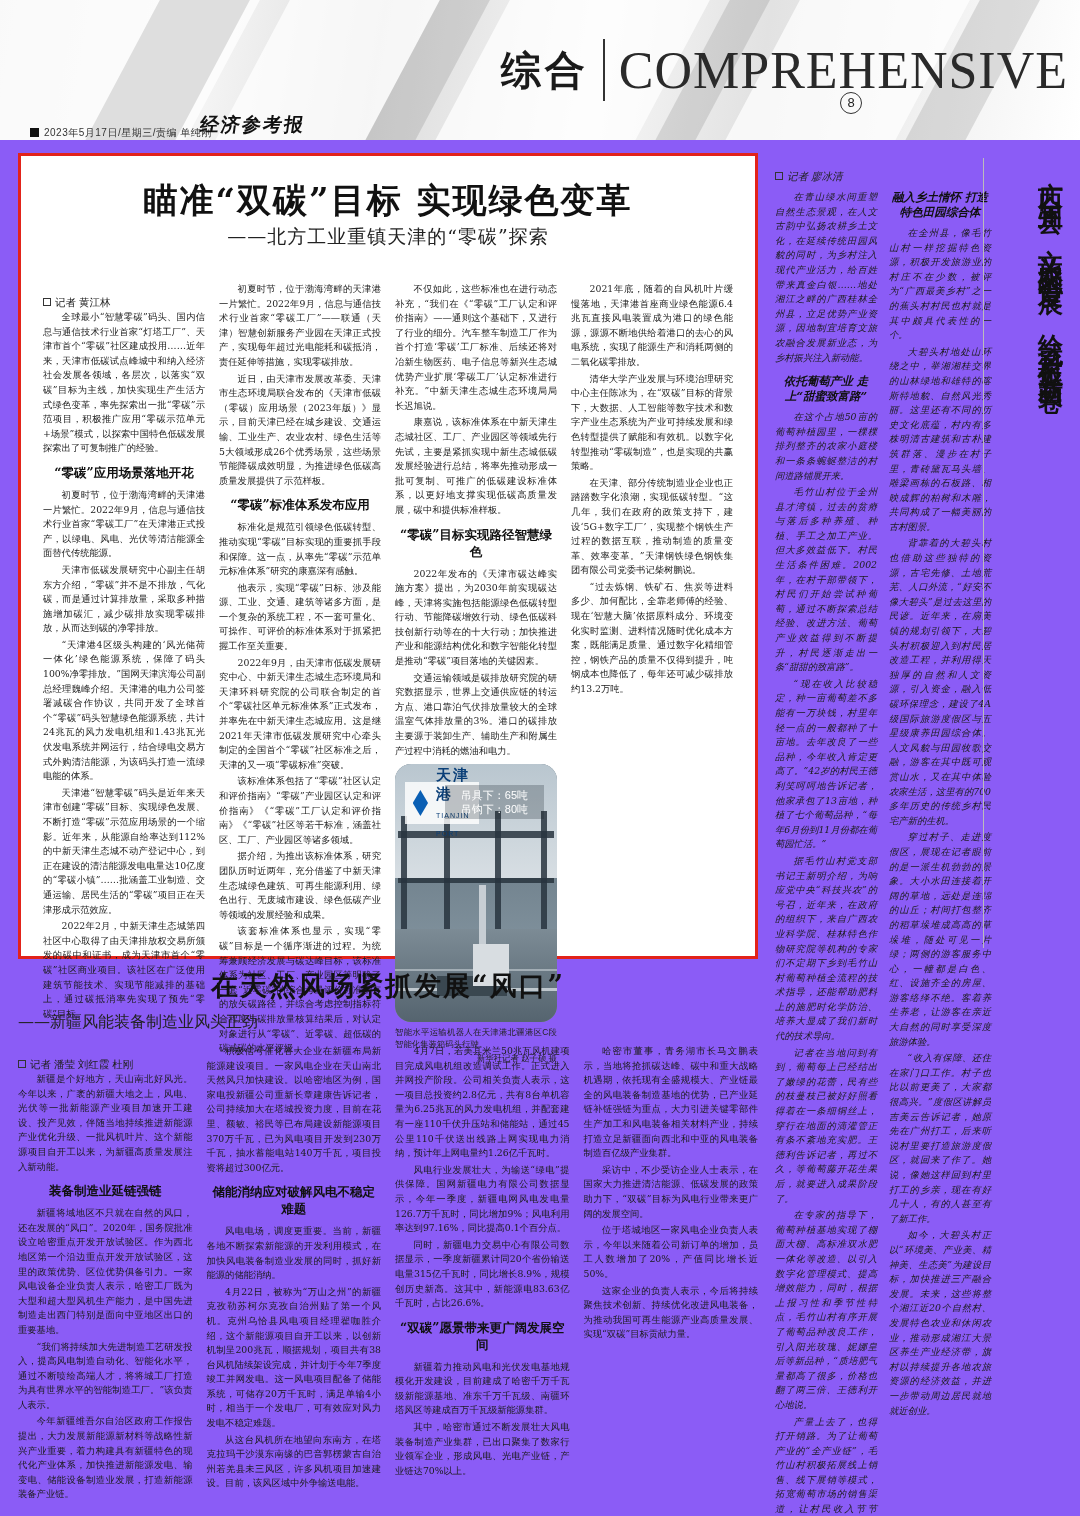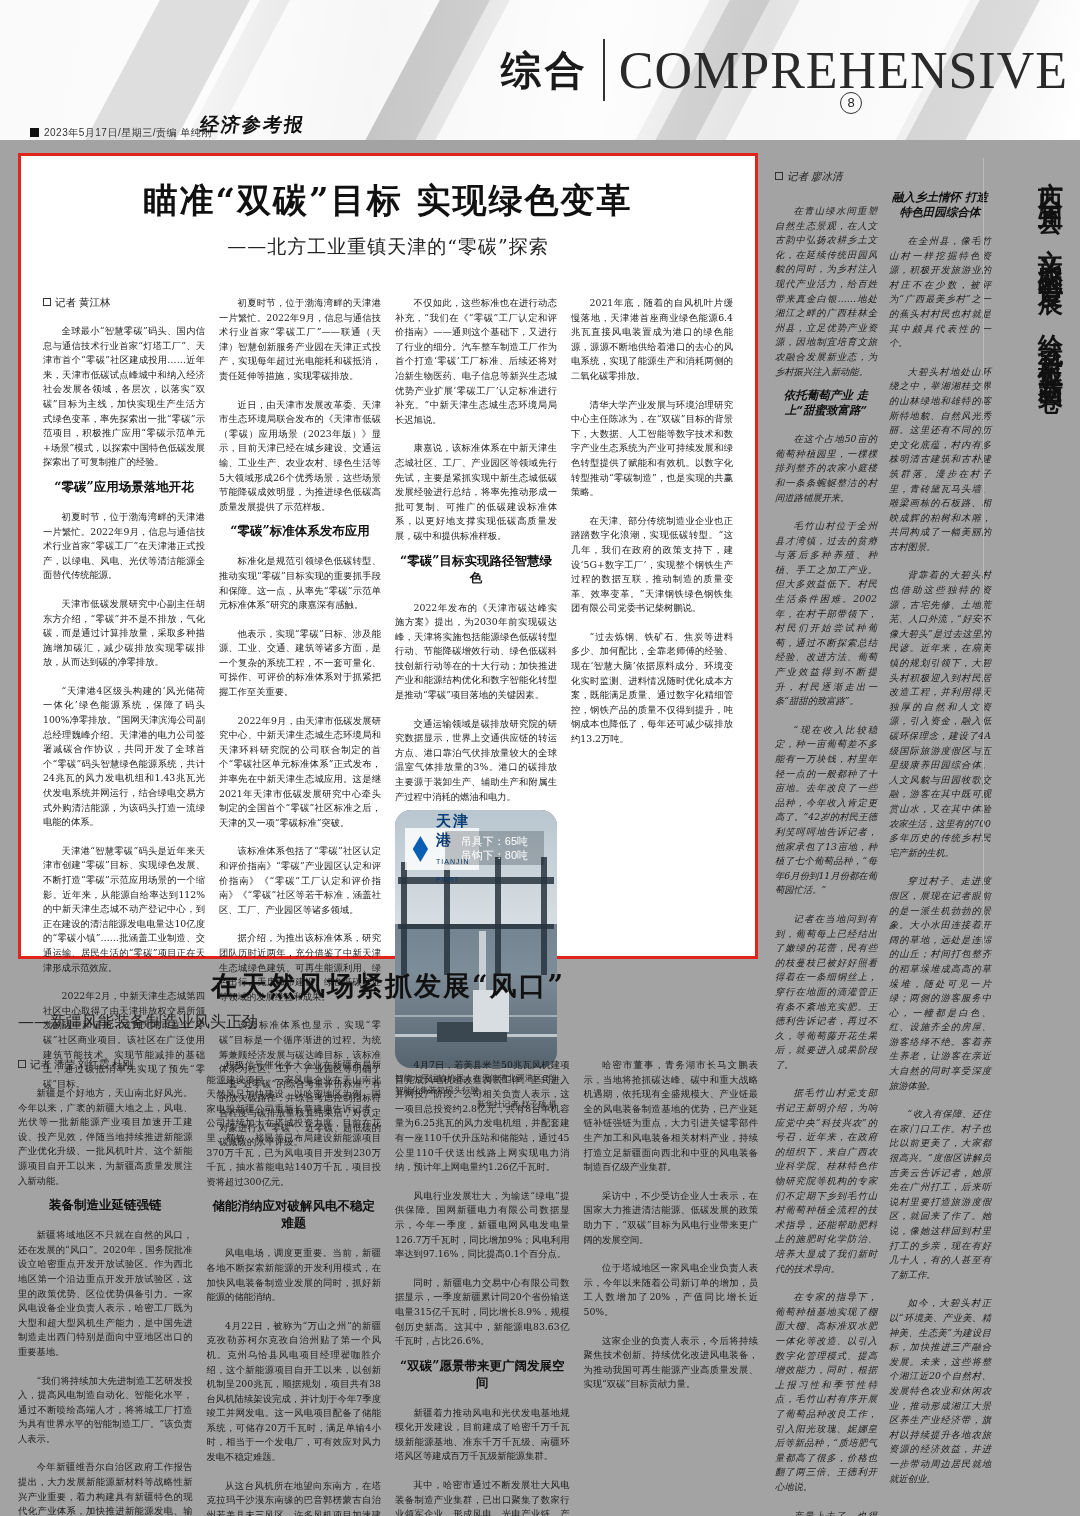--- a/index.html
+++ b/index.html
@@ -5,21 +5,21 @@
   * { box-sizing: border-box; }
   html, body { margin:0; padding:0; }
   body {
     width:1080px; height:1516px;
     background:#ffffff;
     font-family:"Liberation Serif", serif;
     color:#111;
     position:relative;
     overflow:hidden;
   }
-  .page { position:relative; width:1080px; height:1516px; background:#a3a3a3; }
+  .page { position:relative; width:1080px; height:1516px; background:#8b5cf6; }
 
   
   .masthead {
     position:absolute; left:0; top:0; width:1080px; height:140px;
     background:linear-gradient(100deg,#e8e8e8 0%,#f4f4f4 20%,#dcdcdc 35%,#f7f7f7 55%,#e2e2e2 70%,#ffffff 100%);
     overflow:hidden;
   }
   .mh-streak { position:absolute; background:rgba(255,255,255,.75); transform:skewX(-28deg); }
   .mh-streak.dark { background:rgba(120,120,120,.22); }
   .mh-title {
@@ -63,39 +63,39 @@
   }
   .redbox-inner { position:absolute; inset:8px; }
 
   .headline {
     text-align:center; font-family:"DejaVu Serif", serif;
     font-size:34px; font-weight:700; letter-spacing:2px; color:#111;
     margin-top:14px;
   }
   .subhead {
     text-align:center; font-family:"DejaVu Serif", serif;
-    font-size:19px; color:#222; margin-top:10px; letter-spacing:1px;
+    font-size:19px; color:#222; letter-spacing:1px;
   }
   .byline {
     font-family:"Liberation Sans", sans-serif; font-size:10.5px; color:#222;
     margin-top:14px;
   }
   .byline .box { display:inline-block; width:8px; height:8px; border:1px solid #333; margin-right:4px; }
 
   .cols4 {
     position:absolute; left:14px; right:14px; top:118px; bottom:6px;
     display:flex; gap:14px;
   }
   .col { flex:1; position:relative; }
   .col p, .col .secttl { }
 
   p.t {
     font-family:"DejaVu Serif", serif;
     font-size:9.3px; line-height:14.6px; color:#1b1b1b;
-    text-align:justify; margin:14px 0 2px 0;
+    text-align:justify; margin:0 0 2px 0;
     text-indent:2em;
   }
   .secttl {
     font-family:"DejaVu Serif", serif;
     font-size:12.5px; font-weight:700; color:#111;
     text-align:center; margin:9px 0 6px 0;
   }
 
   .photo {
     margin-top:6px; width:100%; height:258px; position:relative; overflow:hidden;
@@ -315,22 +315,22 @@
       <div class="byline" style="margin-top:0;">
         <span class="box"></span><span>记者 廖冰清</span>
       </div>
       <div class="cols2">
         <div class="col">
           <p class="t">在青山绿水间重塑自然生态景观，在人文古韵中弘扬农耕乡土文化，在延续传统田园风貌的同时，为乡村注入现代产业活力，给百姓带来真金白银……地处湘江之畔的广西桂林全州县，立足优势产业资源，因地制宜培育文旅农融合发展新业态，为乡村振兴注入新动能。</p>
           <div class="secttl" style="font-size:11.5px;">依托葡萄产业 走上“甜蜜致富路”</div>
           <p class="t">在这个占地50亩的葡萄种植园里，一棵棵排列整齐的农家小庭楼和一条条蜿蜒整洁的村间道路铺展开来。</p>
           <p class="t">毛竹山村位于全州县才湾镇，过去的贫瘠与落后多种养殖、种植、手工之加工产业。但大多效益低下。村民生活条件困难。2002年，在村干部带领下，村民们开始尝试种葡萄，通过不断探索总结经验、改进方法、葡萄产业效益得到不断提升，村民逐渐走出一条“甜甜的致富路”。</p>
           <p class="t">“现在收入比较稳定，种一亩葡萄差不多能有一万块钱，村里年轻一点的一般都种了十亩地。去年改良了一些品种，今年收入肯定更高了。”42岁的村民王德利笑呵呵地告诉记者，他家承包了13亩地，种植了七个葡萄品种，“每年6月份到11月份都在葡萄园忙活。”</p>
+          <p class="t">据毛竹山村党支部书记王新明介绍，为响应党中央“科技兴农”的号召，近年来，在政府的组织下，来自广西农业科学院、桂林特色作物研究院等机构的专家们不定期下乡到毛竹山村葡萄种植全流程的技术指导，还能帮助肥料上的施肥时化学防治、培养大显成了我们新时代的技术导向。</p>
           <p class="t">记者在当地问到有到，葡萄每上已经结出了嫩绿的花蕾，民有些的枝蔓枝已被好好照看得着在一条细铜丝上，穿行在地面的滴灌管正有条不紊地充实肥。王德利告诉记者，再过不久，等葡萄藤开花生果后，就要进入成果阶段了。</p>
-          <p class="t">据毛竹山村党支部书记王新明介绍，为响应党中央“科技兴农”的号召，近年来，在政府的组织下，来自广西农业科学院、桂林特色作物研究院等机构的专家们不定期下乡到毛竹山村葡萄种植全流程的技术指导，还能帮助肥料上的施肥时化学防治、培养大显成了我们新时代的技术导向。</p>
           <p class="t">在专家的指导下，葡萄种植基地实现了棚面大棚、高标准双水肥一体化等改造、以引入数字化管理模式、提高增效能力，同时，根据上报习性和季节性特点，毛竹山村有序开展了葡萄品种改良工作，引入阳光玫瑰、妮娜皇后等新品种，“质培肥气量都高了很多，价格也翻了两三倍、王德利开心地说。</p>
           <p class="t">产量上去了，也得打开销路。为了让葡萄产业的“全产业链”，毛竹山村积极拓展线上销售、线下展销等模式，拓宽葡萄市场的销售渠道，让村民收入节节高。如今，毛竹山村的一大半农户都承包了葡萄田，超过百亩的葡萄园的，平均亩产较年提升500斤，葡萄年收也带火了旅游。不少游客慕名而来，2022年毛竹山村接待游客超35万人次。村民们猎机机制了葡萄采摘、农家乐等业务，还开起了小卖部换卖无地特产等。依托葡萄和旅游产业，毛竹山村成了远近闻名的富裕村，去年村民人均可支配收入达3.8万元。</p>
 
         </div>
         <div class="col">
           <div class="secttl" style="font-size:11.5px;margin-top:0;">融入乡土情怀 打造特色田园综合体</div>
           <p class="t">在全州县，像毛竹山村一样挖掘特色资源，积极开发旅游业的村庄不在少数，被评为“广西最美乡村”之一的蕉头村村民也村就是其中颇具代表性的一个。</p>
           <p class="t">大碧头村地处山环绕之中，举湘湘桂交界的山林绿地和雄特的喀斯特地貌、自然风光秀丽。这里还有不同的历史文化底蕴，村内有多株明清古建筑和古朴建筑群落、漫步在村子里，青砖黛瓦马头墙、雕梁画栋的石板路、相映成辉的柏树和木雕，共同构成了一幅美丽的古村图景。</p>
           <p class="t">背靠着的大碧头村也借助这些独特的资源，古宅先修、土地荒芜、人口外流，“好安不像大碧头”是过去这里的民谚。近年来，在扇美镇的规划引领下，大碧头村积极迎入到村民居改造工程，并利用得天独厚的自然和人文资源，引入资金，融入低碳环保理念，建设了4A级国际旅游度假区与五星级康养田园综合体。人文风貌与田园牧歌交融，游客在其中既可观赏山水，又在其中体验农家生活，这里有的700多年历史的传统乡村民宅产新的生机。</p>
           <p class="t">穿过村子、走进度假区，展现在记者眼前的是一派生机勃勃的景象。大小水田连接着开阔的草地，远处是连绵的山丘；村间打包整齐的稻草垛堆成高高的草垛堆，随处可见一片绿；两侧的游客服务中心，一幢都是白色、红、设施齐全的房屋、游客络绎不绝。客着养生养老，让游客在亲近大自然的同时享受深度旅游体验。</p>

